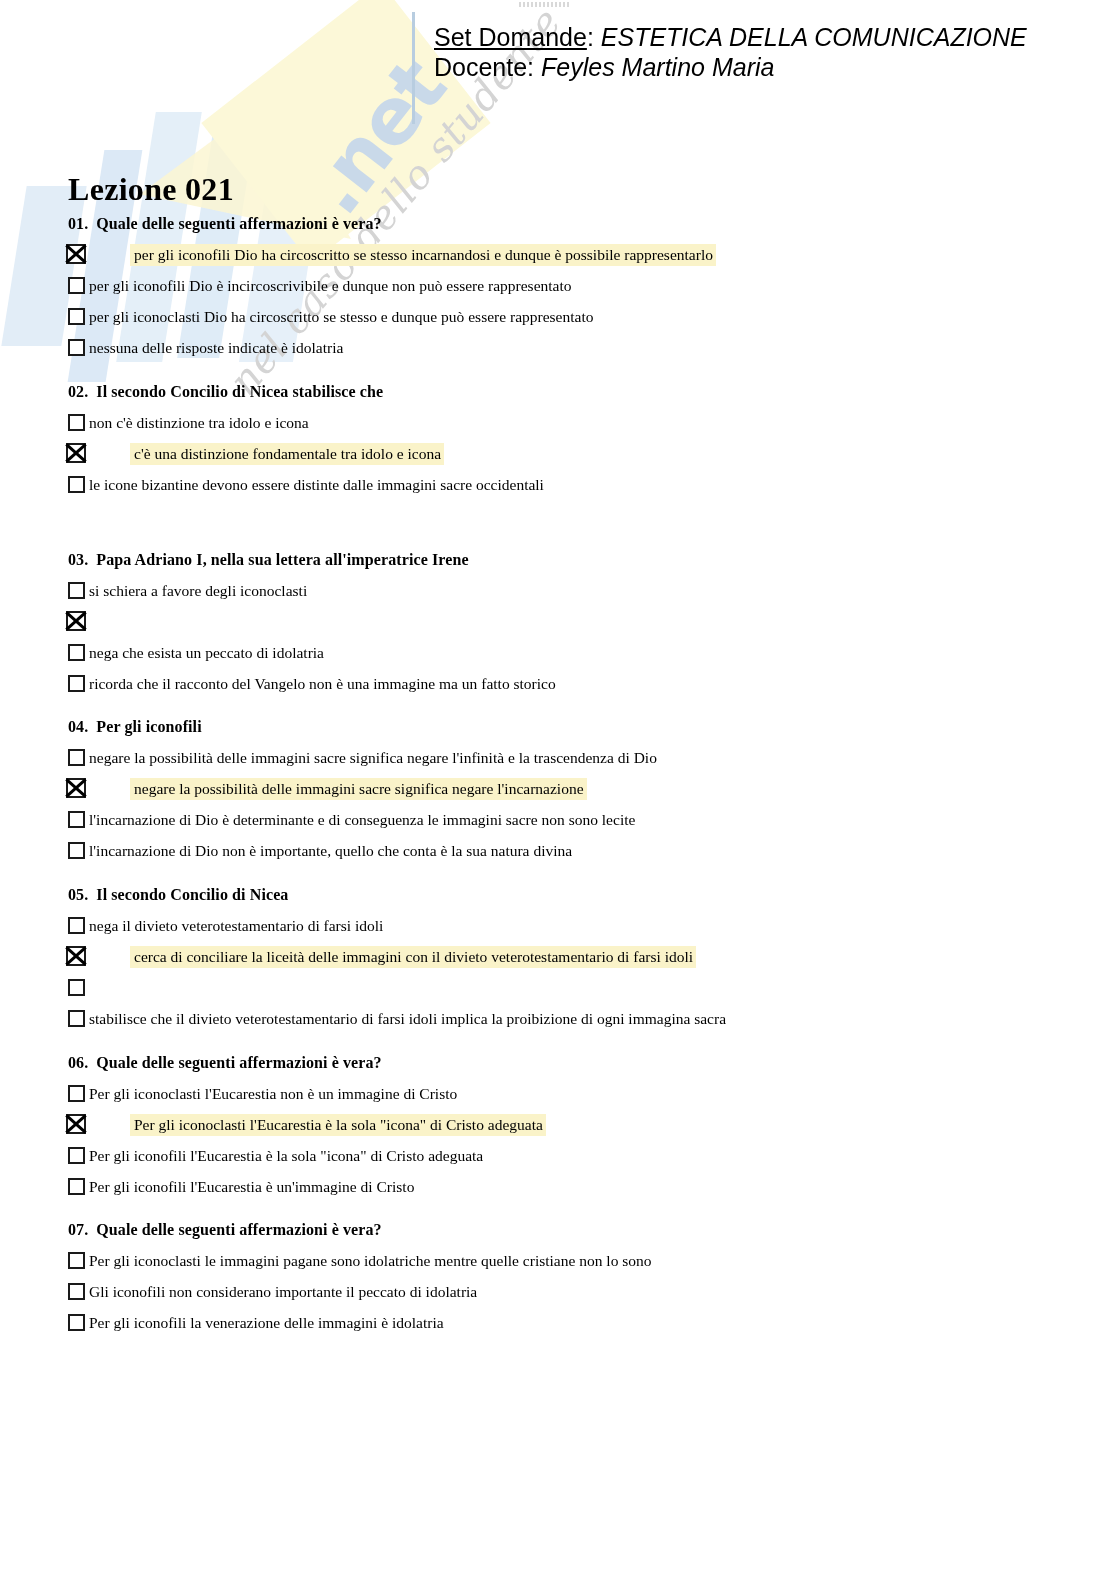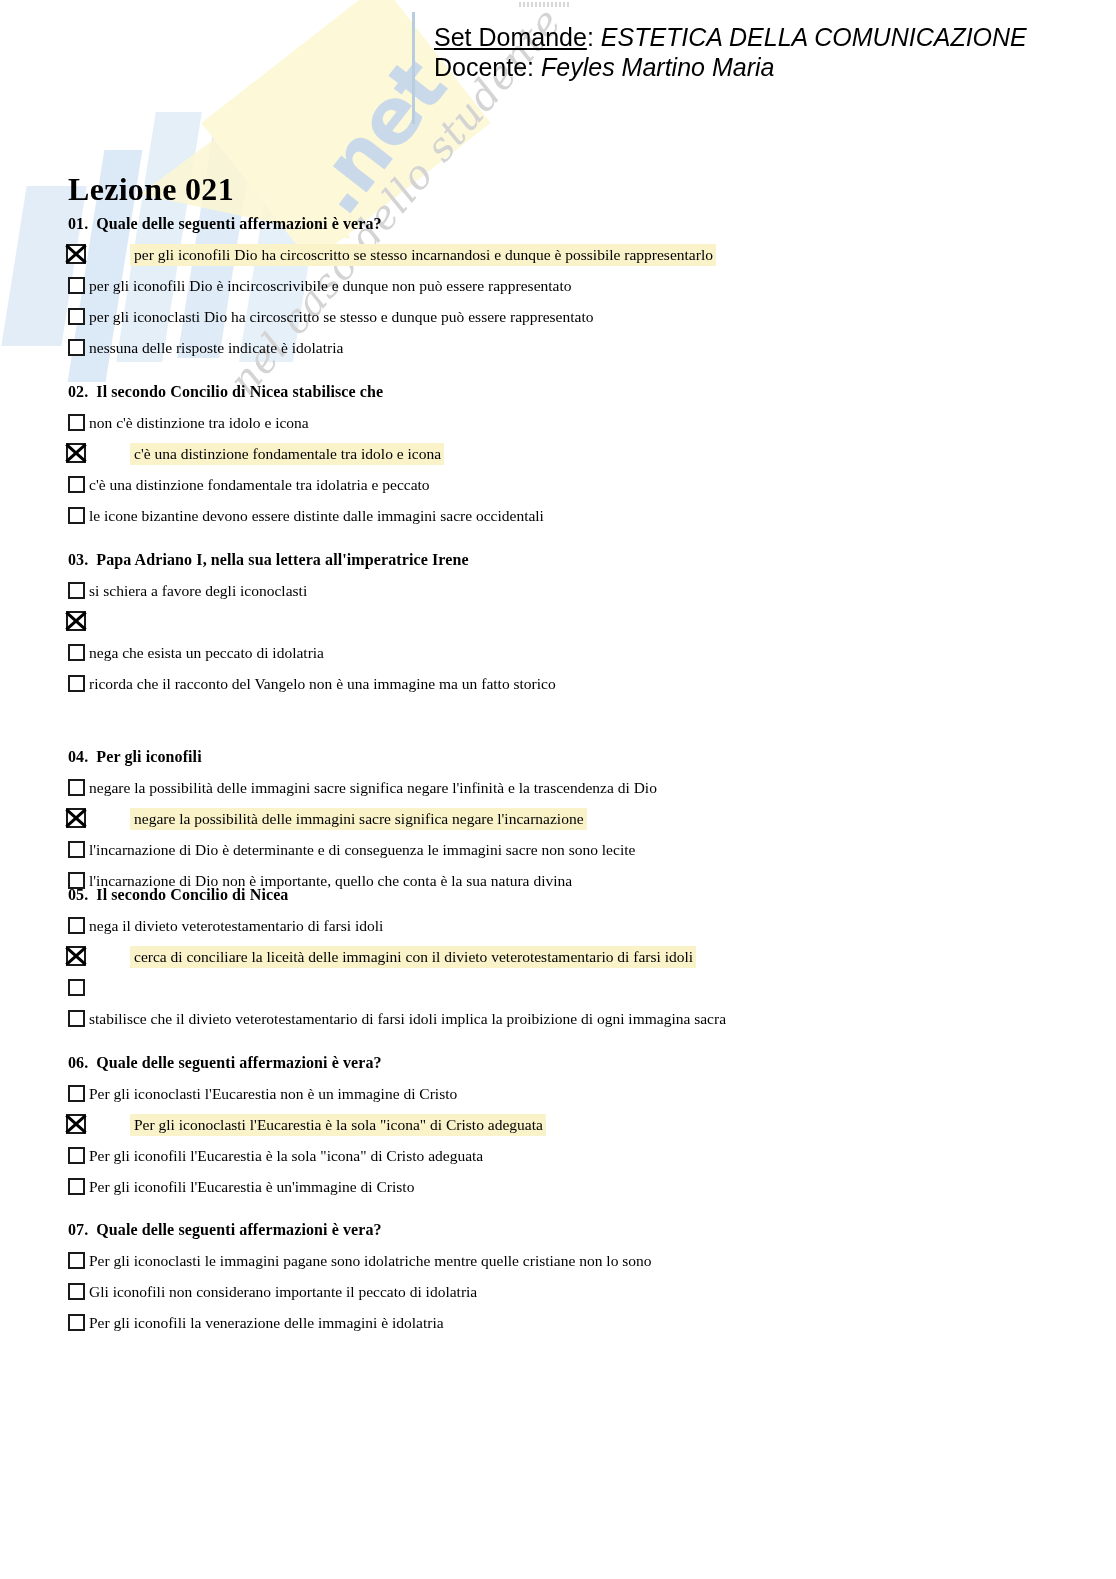--- a/index.html
+++ b/index.html
@@ -284,24 +284,20 @@
         <div class="answer-row">
           <span class="cbox"></span>
           <span class="ans-text">non c'è distinzione tra idolo e icona</span>
         </div>
         <div class="answer-row correct">
           <span class="cbox checked"></span>
           <span class="ans-text">c'è una distinzione fondamentale tra idolo e icona</span>
         </div>
         <div class="answer-row">
           <span class="cbox"></span>
-          <span class="ans-text">c'è una distinzione fondamentale tra idolatria e peccato</span>
-        </div>
-        <div class="answer-row">
-          <span class="cbox"></span>
           <span class="ans-text">le icone bizantine devono essere distinte dalle immagini sacre occidentali</span>
         </div>
       </div>
       <div class="question-block" style="top: 551px;">
         <div class="q-title"><span class="q-num">03.</span><span>Papa Adriano I, nella sua lettera all'imperatrice Irene</span></div>
         <div class="answer-row">
           <span class="cbox"></span>
           <span class="ans-text">si schiera a favore degli iconoclasti</span>
         </div>
         <div class="answer-row correct">
@@ -309,21 +305,21 @@
         </div>
         <div class="answer-row">
           <span class="cbox"></span>
           <span class="ans-text">nega che esista un peccato di idolatria</span>
         </div>
         <div class="answer-row">
           <span class="cbox"></span>
           <span class="ans-text">ricorda che il racconto del Vangelo non è una immagine ma un fatto storico</span>
         </div>
       </div>
-      <div class="question-block" style="top: 748px;">
+      <div class="question-block" style="top: 718px;">
         <div class="q-title"><span class="q-num">04.</span><span>Per gli iconofili</span></div>
         <div class="answer-row">
           <span class="cbox"></span>
           <span class="ans-text">negare la possibilità delle immagini sacre significa negare l'infinità e la trascendenza di Dio</span>
         </div>
         <div class="answer-row correct">
           <span class="cbox checked"></span>
           <span class="ans-text">negare la possibilità delle immagini sacre significa negare l'incarnazione</span>
         </div>
         <div class="answer-row">

